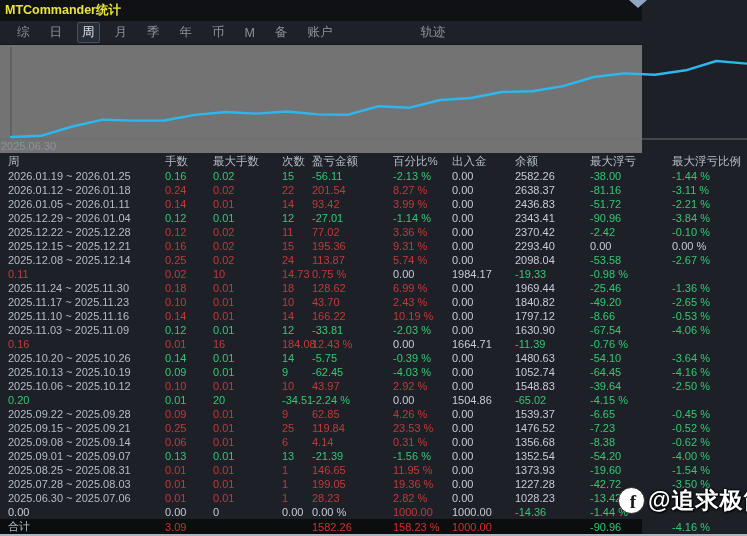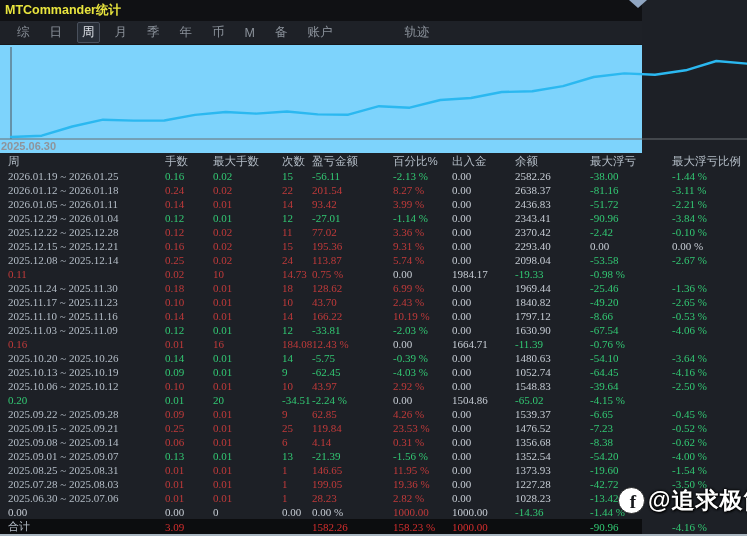--- a/index.html
+++ b/index.html
@@ -13,32 +13,32 @@
   .chevron { position:absolute; left:629px; top:0; width:0; height:0;
     border-left:9px solid transparent; border-right:9px solid transparent;
     border-top:8px solid #90a6c2; cursor:pointer; }
 
   
   .toolbar { height:24px; background:#1e2127; display:flex; align-items:center;
     padding-left:12px; gap:10px; border-bottom:1px solid #15171b; }
   .tab { color:#8b929b; font-size:12.5px; min-width:14px; text-align:center;
     padding:2px 5px; cursor:pointer; white-space:nowrap; }
   .tab.active { color:#dde1e7; background:#272d36; border:1px solid #49505c; border-radius:2px; padding:1px 4px; }
-  .tab.gap { margin-left:52px; }
+  .tab.gap { margin-left:68px; }
 
   
-  .chart-wrap { position:relative; height:108px; background:#7dd3fc;font-weight:bold; }
+  .chart-wrap { position:relative; height:108px; background:#737373; }
   .chart-wrap svg { display:block; }
 
   
   .grid-row { display:grid; grid-template-columns:157px 48px 69px 30px 81px 59px 63px 75px 82px 1fr;
     padding-left:8px; align-items:center; }
   .thead { height:16px; }
   .thead .hcell { color:#b4bdc7; font-size:11.5px; white-space:nowrap; }
-  .trow { height:14px; cursor:default;font-family:Liberation Serif, serif; }
+  .trow { height:14px; cursor:default; }
   .cell { font-size:11px; white-space:nowrap; color:#c6ccd4; }
   .cell.date { color:#b4bdc7; }
   .cell.pos { color:var(--profit_red); }
   .cell.neg { color:var(--loss_green); }
   .trow.total { height:15px; background:#0c0d0f; }
   .trow.total .cell.pos { color:var(--total_red); }
 
   .bottom-strip { position:absolute; left:0; bottom:0; width:747px; height:2px; background:#a9b6c0; }
 
   

